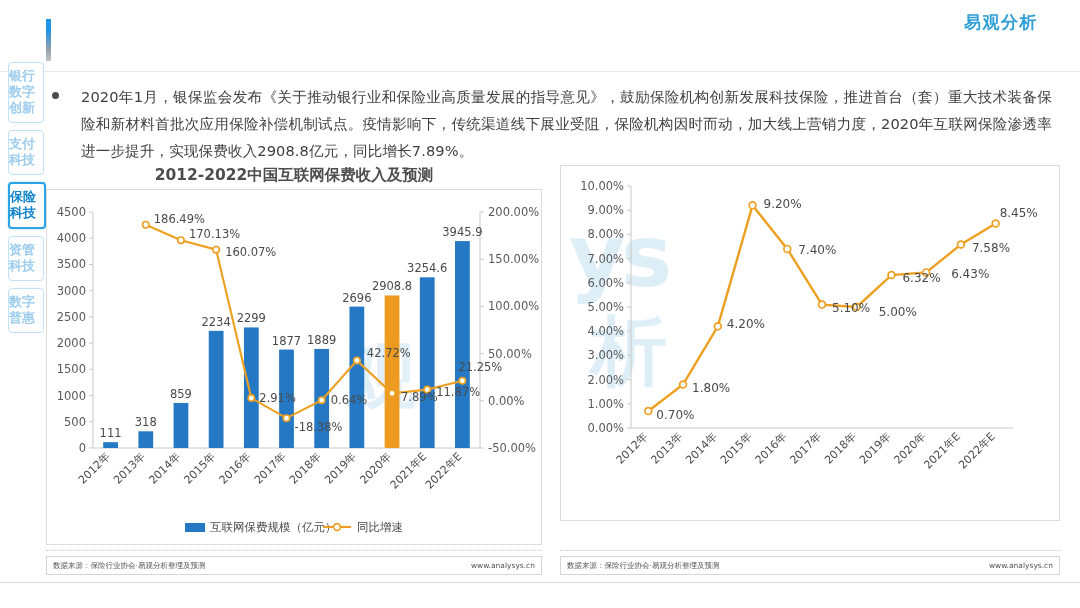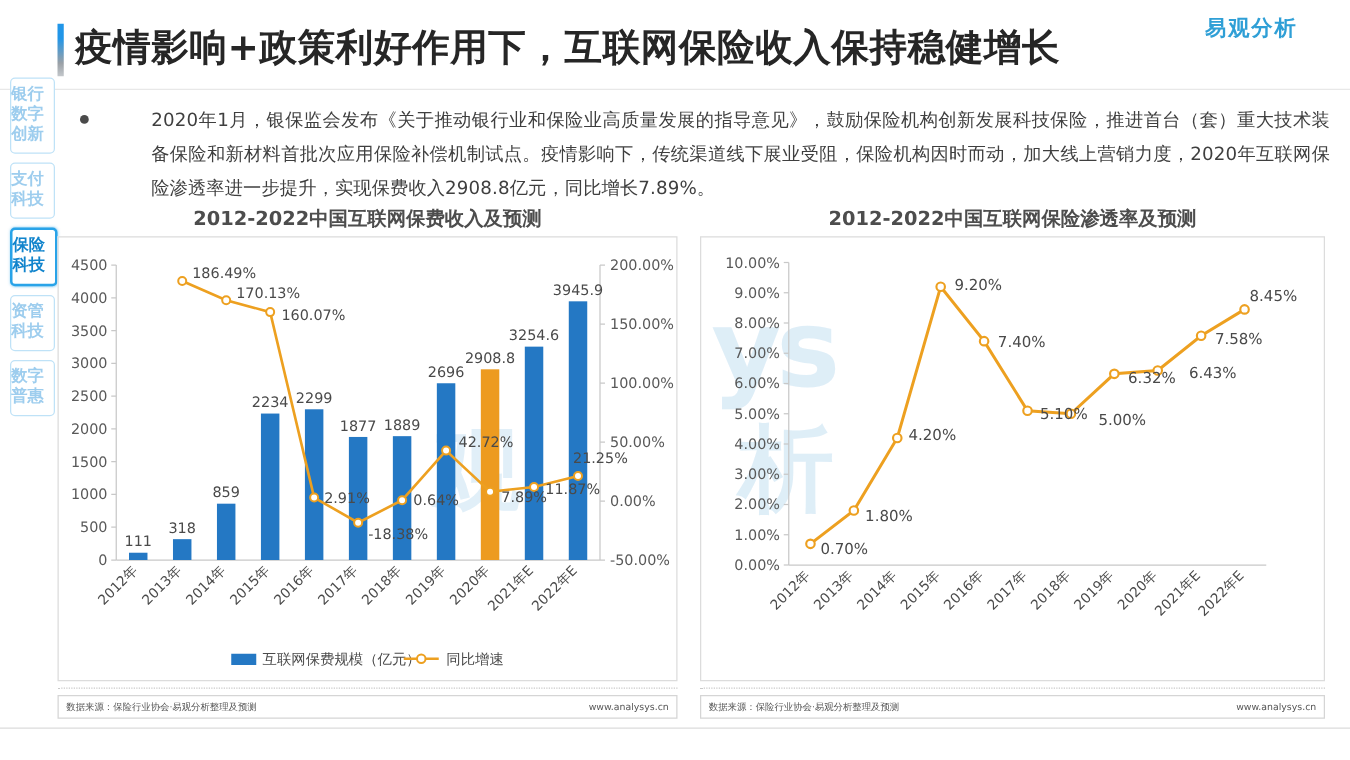--- a/index.html
+++ b/index.html
@@ -48,21 +48,21 @@
     font-size:13px;line-height:16px;color:#9dcdee;font-weight:bold;
     font-family:"DejaVu Sans","Liberation Sans",sans-serif;
   }
   .side-item span{display:block;}
   .side-item.active{
     border:2.2px solid #29a3e8;color:#1184cc;
     box-shadow:0 0 2px rgba(41,163,232,.5);
   }
 
   
-  .bullet-row{position:absolute;left:64px;top:83px;width:1000px;display:flex;gap:28px;}
+  .bullet-row{position:absolute;left:52px;top:83px;width:1000px;display:flex;}
   .bullet-dot{
     flex:0 0 auto;width:7px;height:7px;border-radius:50%;
     background:#4a4a4a;margin:9px 22px 0 0;
   }
   .bullet-text{
     flex:1 1 auto;font-size:14.6px;line-height:27px;color:#3f3f3f;
     text-align:justify;letter-spacing:.1px;
     font-family:"DejaVu Sans","Liberation Sans",sans-serif;
   }
 
@@ -106,21 +106,20 @@
   .foot-center{left:0;width:1080px;text-align:center;font-weight:bold;color:#4a4a4a;}
   .foot-right{right:24px;}
 
   text{font-family:"DejaVu Sans","Liberation Sans",sans-serif;}
 </style>
 </head>
 <body>
 
 <div class="header">
   <div class="title-accent"></div>
-  <div class="page-title">疫情影响+政策利好作用下，互联网保险收入保持稳健增长</div>
 
   <div class="logo">
     <div class="logo-cn">易观分析</div>
   </div>
   <div class="header-rule"></div>
 </div>
 
 <div class="sidebar">
   <div class="side-item">
     <span>银行数字创新</span>
@@ -241,21 +240,20 @@
         <rect x="138" y="333" width="20" height="9" fill="#2478c4"></rect>
         <text x="163" y="341" font-size="11.5" fill="#4a4a4a">互联网保费规模（亿元）</text>
         <line x1="276" y1="337" x2="304" y2="337" stroke="#eda020" stroke-width="2.1"></line>
         <circle cx="290" cy="337" r="3.4" fill="#fff" stroke="#eda020" stroke-width="1.6"></circle>
         <text x="310" y="341" font-size="11.5" fill="#4a4a4a">同比增速</text>
       </svg>
   </div>
 </div>
 
 <div class="panel panel-right">
-  <div class="panel-title">2012-2022中国互联网保险渗透率及预测</div>
   <div class="panel-box">
     <div class="wm" style="left:8px;top:40px;font-size:86px;opacity:.8;letter-spacing:-4px;">ys</div>
     <div class="wm" style="left:30px;top:135px;font-size:76px;opacity:.8;">析</div>
     <svg class="plot" id="chart-right" viewBox="0 0 498 354" preserveAspectRatio="none">
         <line x1="70" y1="20" x2="70" y2="262" stroke="#c8c8c8" stroke-width="1"></line>
         <line x1="70" y1="262" x2="452" y2="262" stroke="#c8c8c8" stroke-width="1"></line>
         <line x1="66" y1="262" x2="70" y2="262" stroke="#c8c8c8" stroke-width="1"></line>
         <text x="63" y="266" text-anchor="end" font-size="11.5" fill="#595959">0.00%</text>
         <line x1="66" y1="237.8" x2="70" y2="237.8" stroke="#c8c8c8" stroke-width="1"></line>
         <text x="63" y="241.8" text-anchor="end" font-size="11.5" fill="#595959">1.00%</text>

